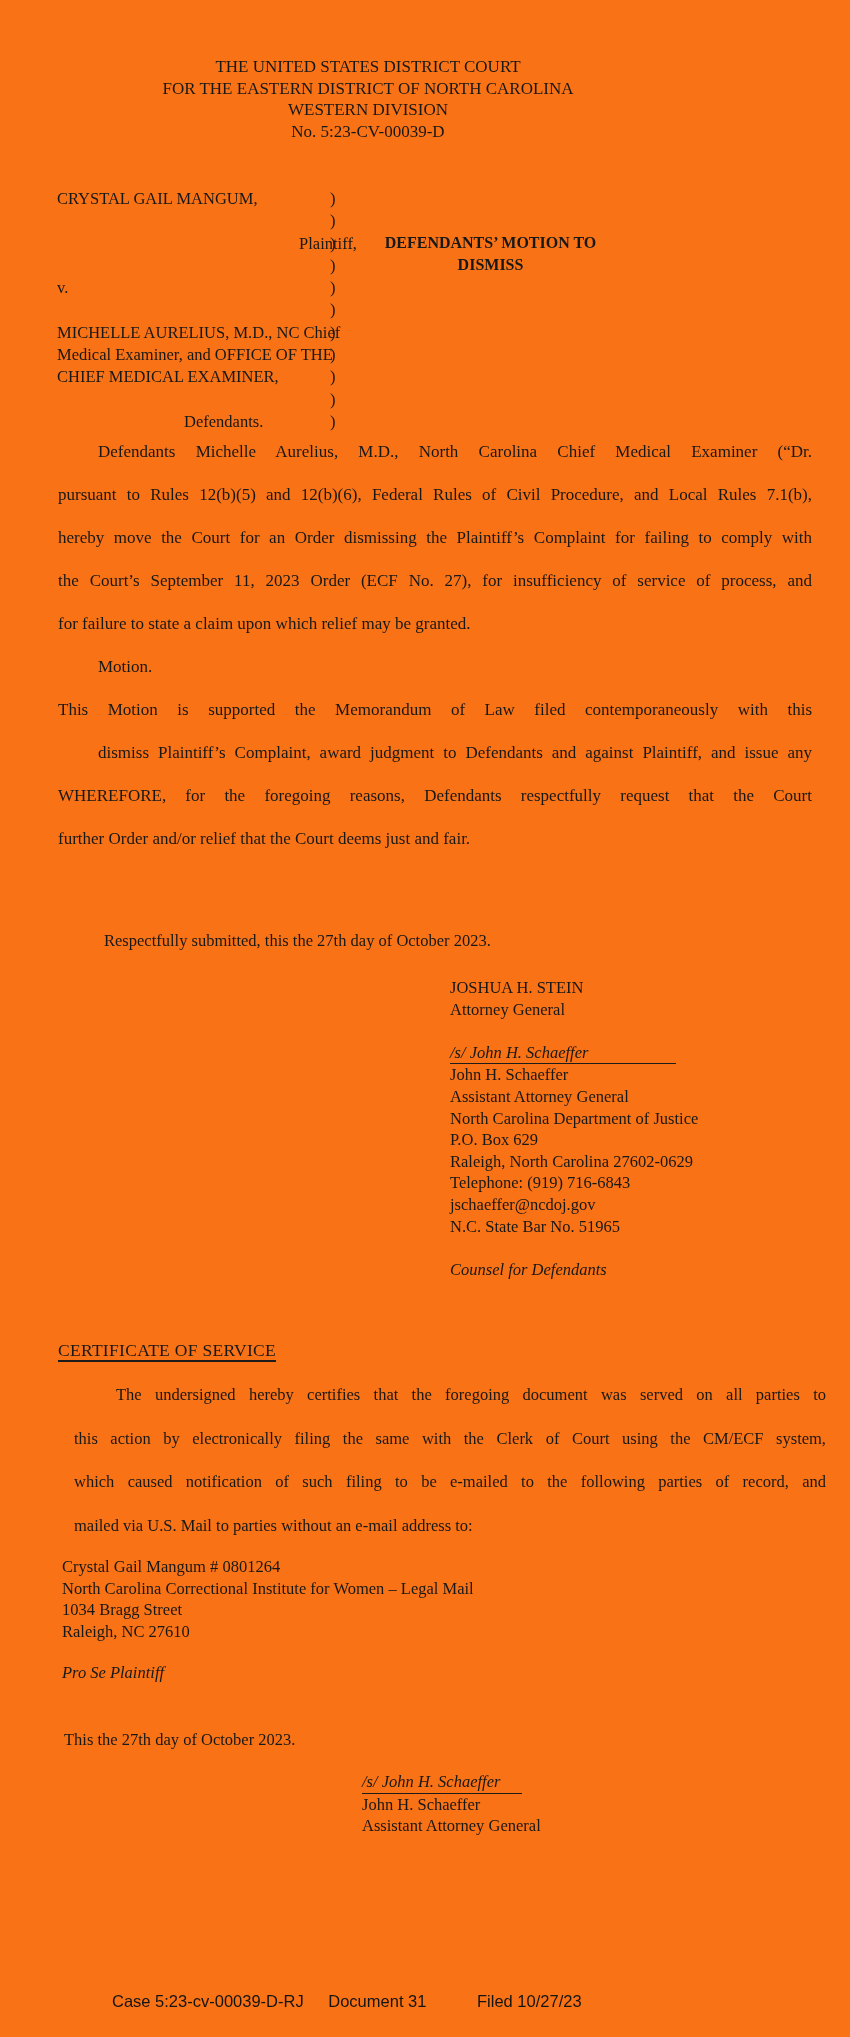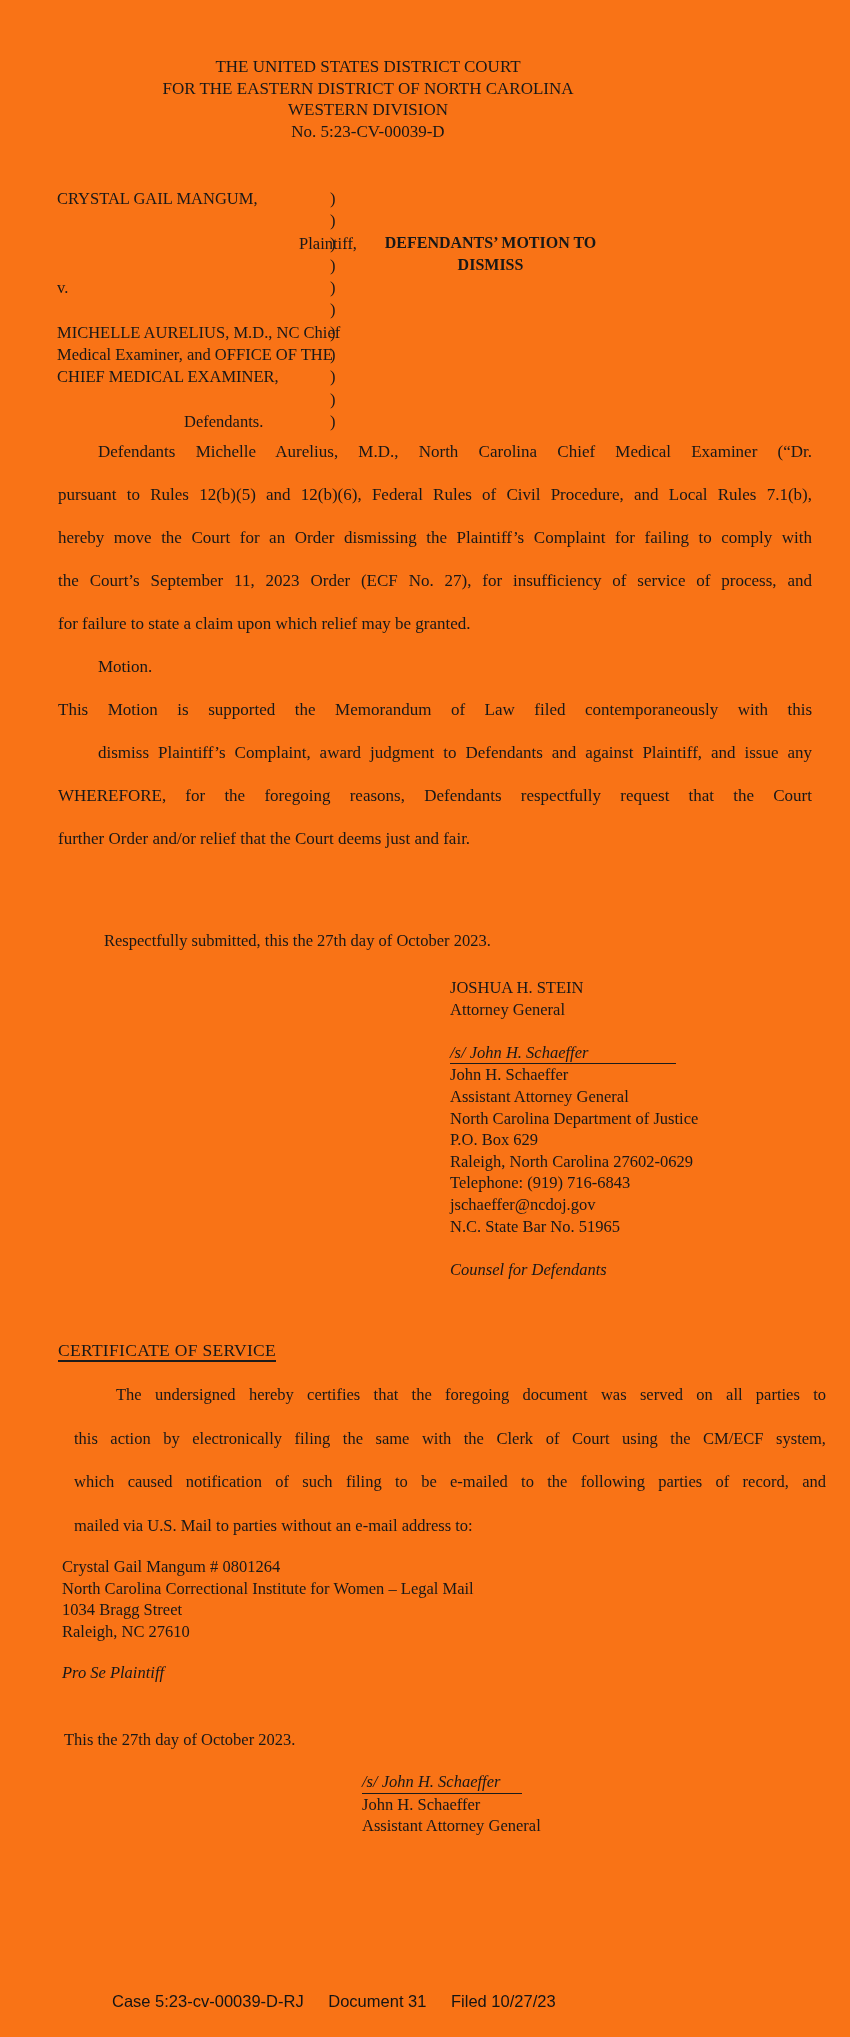--- a/index.html
+++ b/index.html
@@ -86,21 +86,21 @@
     position:absolute;top:1771px;left:362px;width:340px;
     font-size:16.5px;line-height:21.6px;
   }
   
   .footer-stamp{
     position:absolute;top:1991px;left:112px;
     font-family:"Liberation Sans", sans-serif;
     font-size:16.5px;line-height:20px;color:#141414;white-space:nowrap;
   }
   .footer-stamp span{margin-right:20px;}
-  .footer-stamp span:last-child{margin-right:0;}
+  .footer-stamp span:last-child{margin-right:0;margin-left:26px;}
 </style>
 </head>
 <body>
 
 <div class="page">
 
   <div class="court-header">
     <div class="line">THE UNITED STATES DISTRICT COURT</div>
     <div class="line">FOR THE EASTERN DISTRICT OF NORTH CAROLINA</div>
     <div class="line">WESTERN DIVISION</div>

